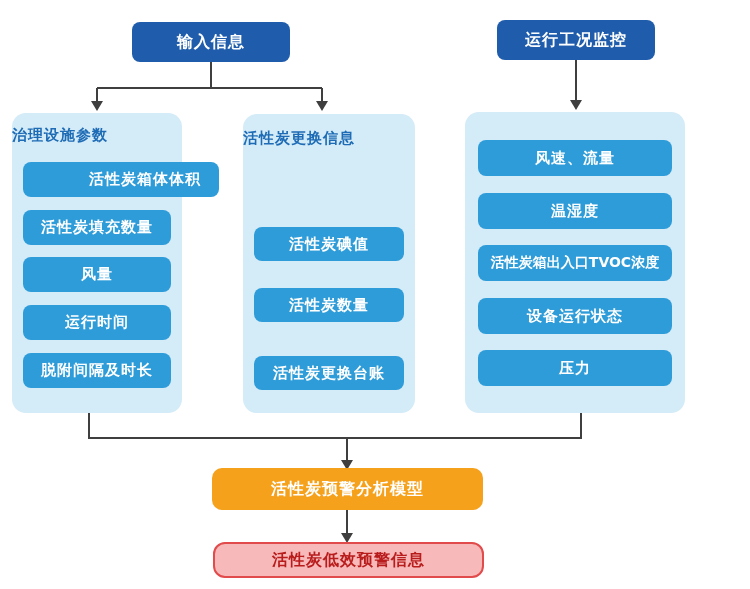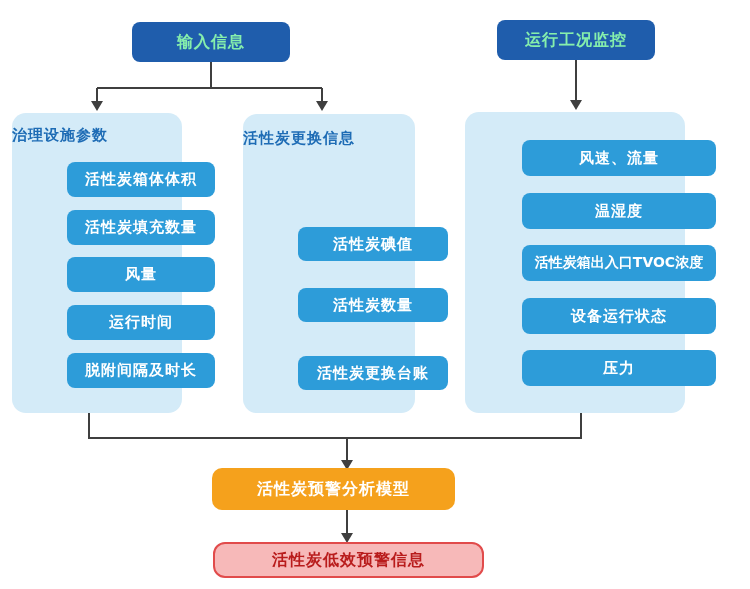--- a/index.html
+++ b/index.html
@@ -17,21 +17,21 @@
   }
   .connector-svg {
     position: absolute;
     left: 0; top: 0;
     width: 750px; height: 589px;
     pointer-events: none;
   }
   .top-node {
     position: absolute;
     background: #1f5dac;
-    color: #86efac;
+    color: #ffffff;
     font-weight: bold;
     font-size: 16px;
     text-align: right;
     border-radius: 8px;
     display: flex;
     align-items: center;
     justify-content: center;
     letter-spacing: 1px;
   }
   #node-input   { left: 132px; top: 22px; width: 158px; height: 40px; }
@@ -63,39 +63,38 @@
     background: #2d9cd9;
     color: #ffffff;
     font-weight: bold;
     font-size: 15px;
     text-align: center;
     border-radius: 8px;
     display: flex;
     align-items: center;
     justify-content: center;
     letter-spacing: 1px;
-    margin-left: 44px;
   }
   
   #panel-left .item-btn { left: 11px; width: 148px; height: 35px; }
-  #pl-0 { top: 49px; }  #pl-1 { top: 97px; }  #pl-2 { top: 144px; }
+  #pl-0 { top: 49px; padding-left: 48px; }  #pl-1 { top: 97px; }  #pl-2 { top: 144px; }
   #pl-3 { top: 192px; } #pl-4 { top: 240px; }
   
   #panel-mid .item-btn { left: 11px; width: 150px; height: 34px; }
   #pm-0 { top: 48px; }  #pm-1 { top: 113px; } #pm-2 { top: 174px; }
   #pm-3 { top: 242px; }
   
   #panel-right .item-btn { left: 13px; width: 194px; height: 36px; }
   #pr-0 { top: 28px; }  #pr-1 { top: 81px; }  #pr-2 { top: 133px; font-size: 14px; letter-spacing: 0; }
   #pr-3 { top: 186px; } #pr-4 { top: 238px; }
 
   .model-node {
     position: absolute;
     left: 212px; top: 468px;
-    width: 243px; height: 42px;
+    width: 271px; height: 42px;
     background: #f5a11c;
     color: #ffffff;
     font-weight: bold;
     font-size: 16px;
     border-radius: 10px;
     display: flex;
     align-items: center;
     justify-content: center;
     letter-spacing: 1px;
   }

